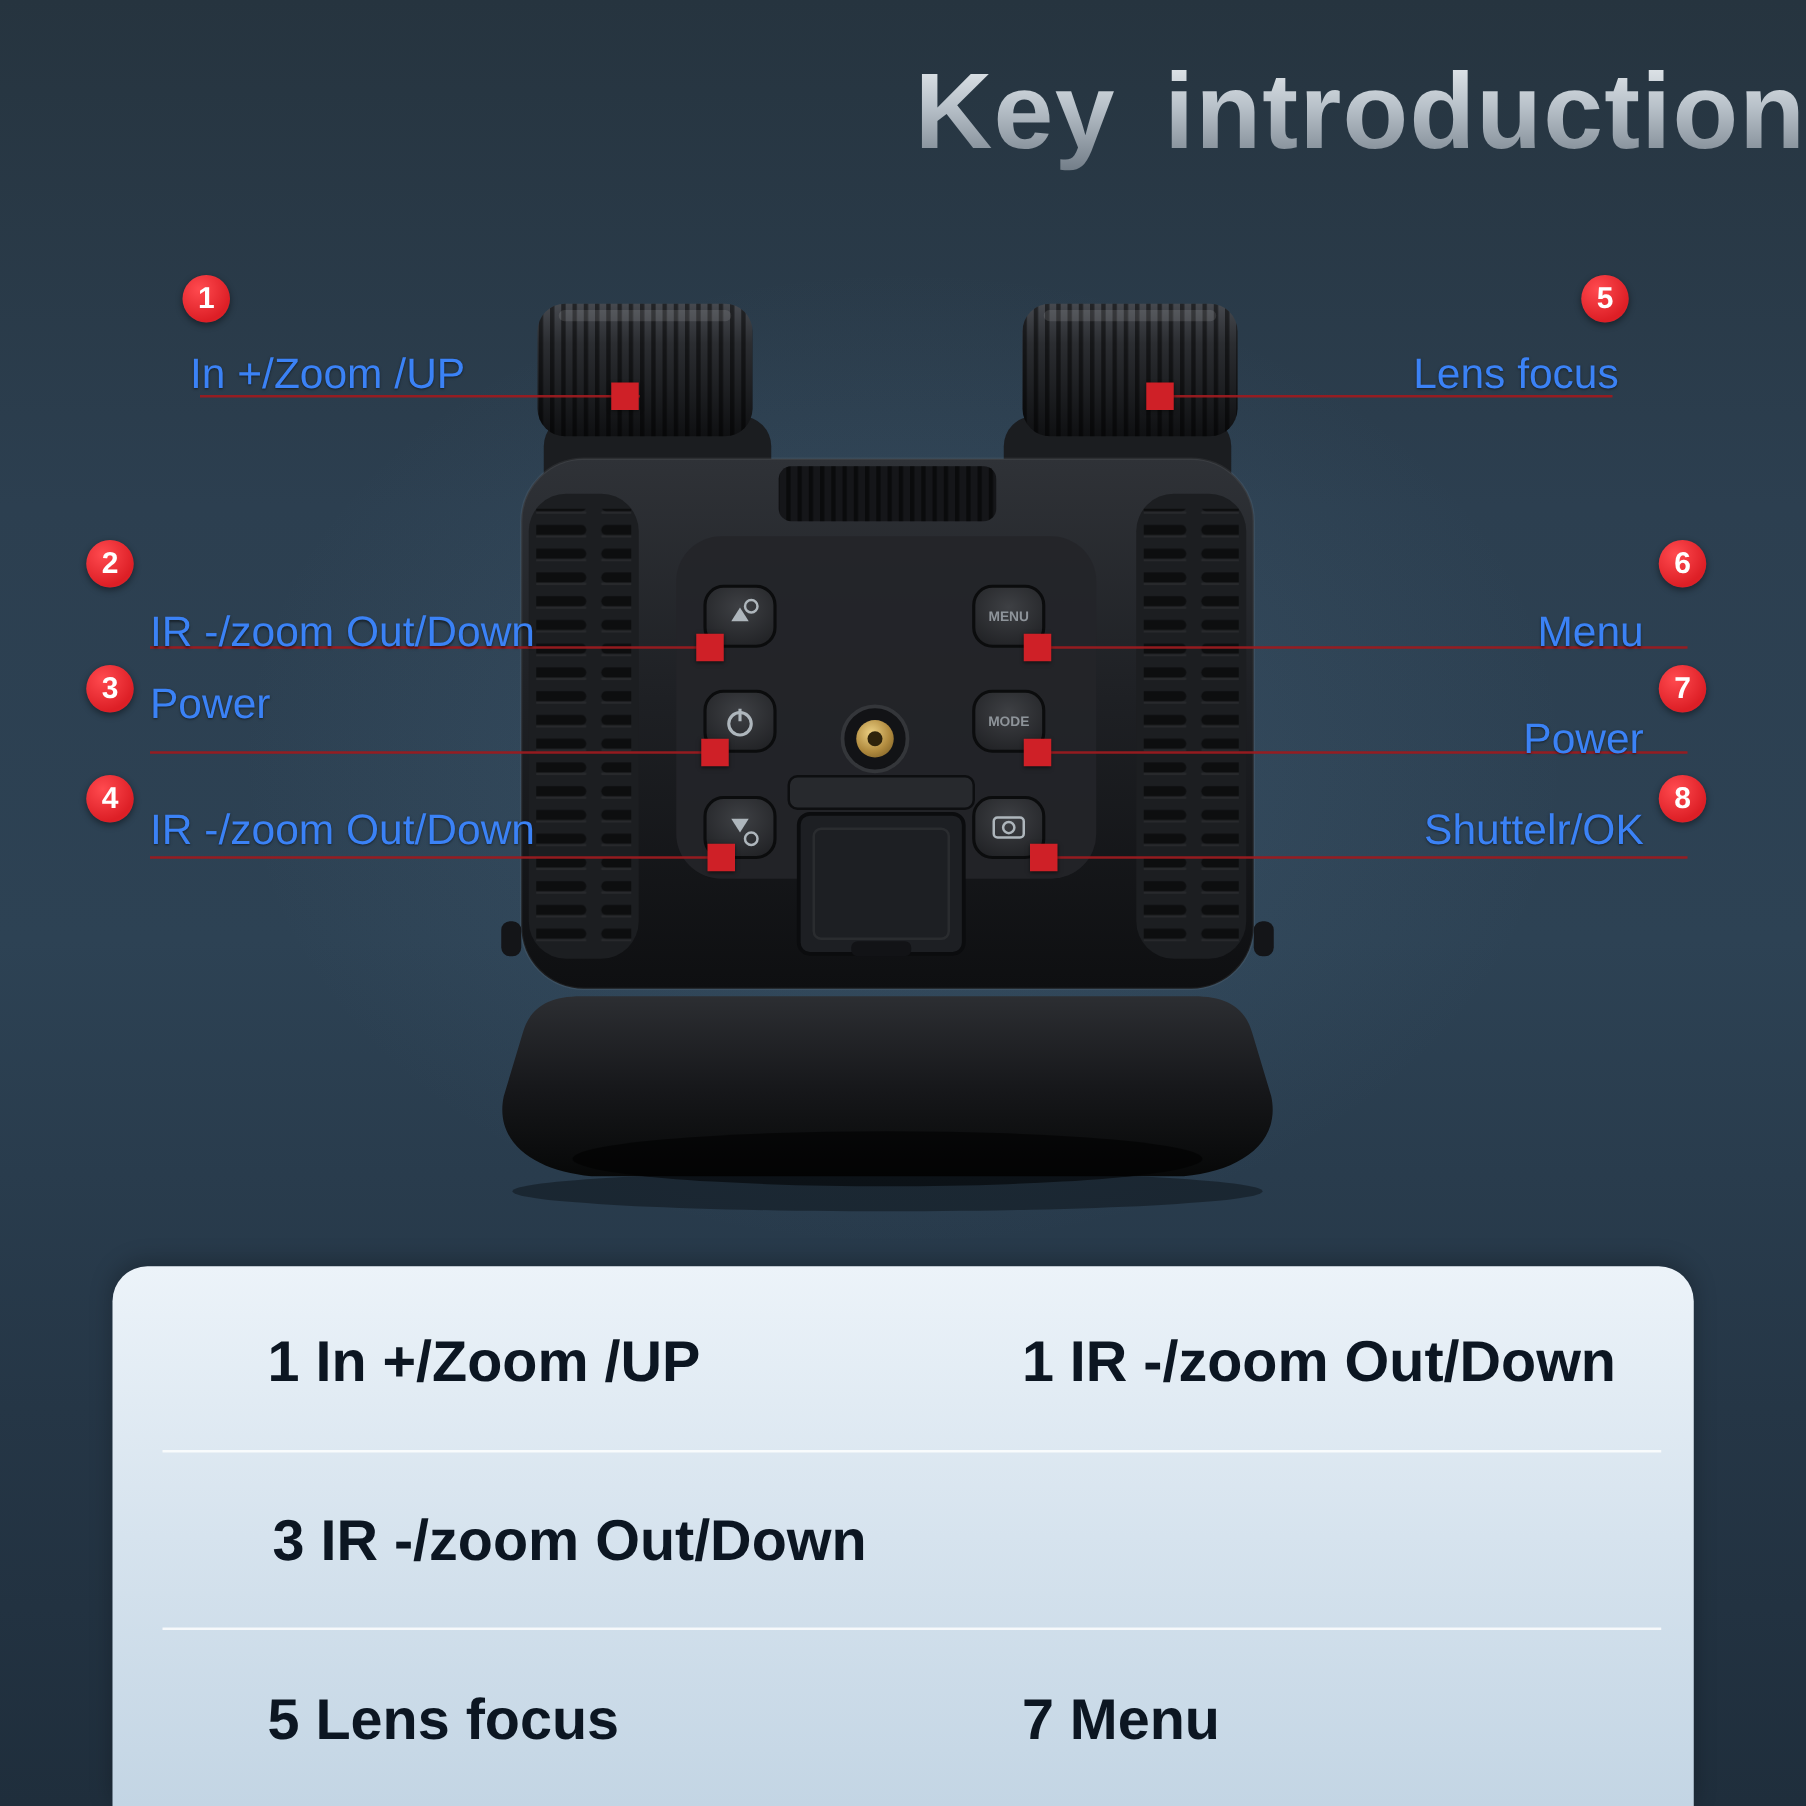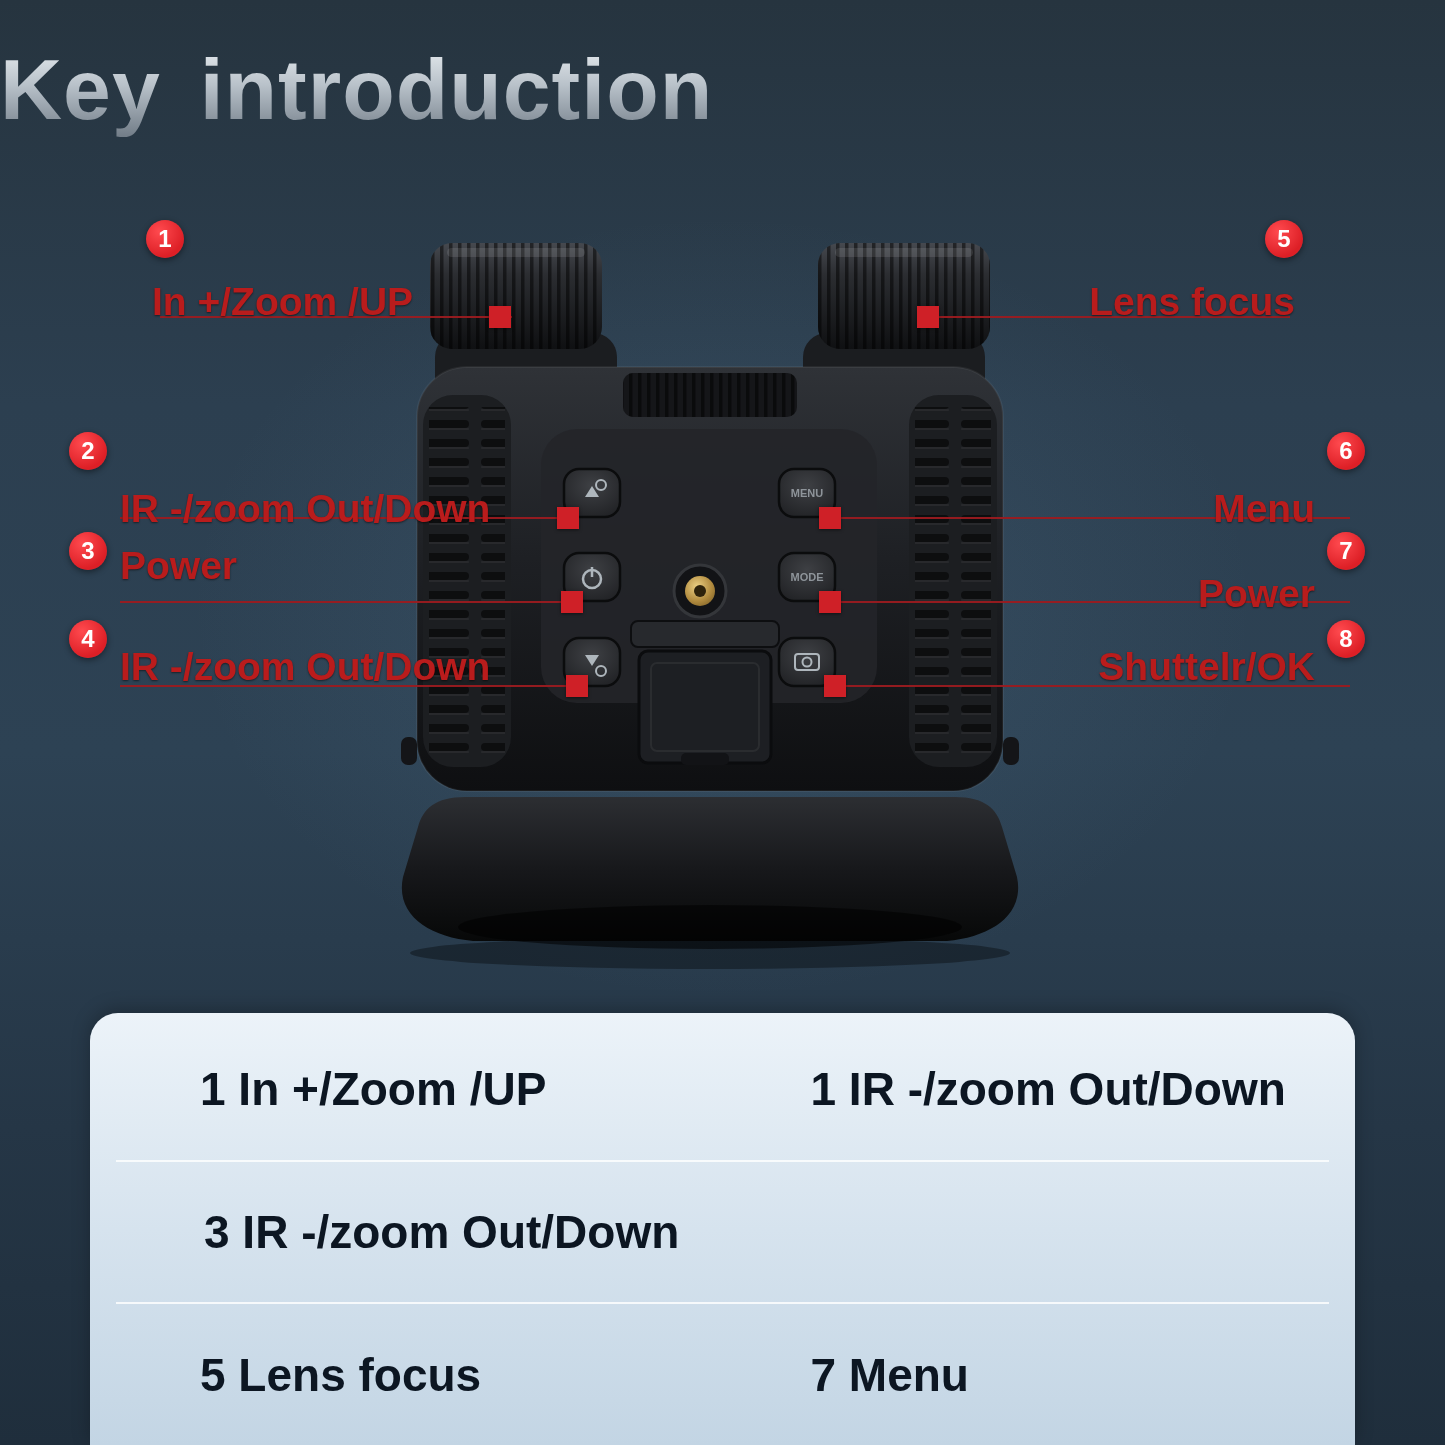--- a/index.html
+++ b/index.html
@@ -10,52 +10,52 @@
     position:relative;
   }
   .canvas{position:absolute;inset:0;}
   .canvas::before{
     content:"";position:absolute;inset:0;
     background:radial-gradient(ellipse 760px 560px at 50% 42%, rgba(110,150,180,0.16), rgba(0,0,0,0) 70%);
     pointer-events:none;
   }
   .title{
     position:absolute;top:40px;left:0;width:100%;
-    text-align:left;margin:0;
+    text-align:right;margin:0;
     font-size:86px;font-weight:800;letter-spacing:1px;word-spacing:14px;
     background:linear-gradient(180deg,#eef2f5 0%, #b9c2ca 45%, #6f7a85 100%);
     -webkit-background-clip:text;background-clip:text;
     color:transparent;
   }
   .device-svg{position:absolute;left:395px;top:225px;width:630px;height:745px;}
   .badge{
     position:absolute;width:38px;height:38px;border-radius:50%;
     background:radial-gradient(circle at 35% 30%, #ff4a4f, #dd1f26 70%);
     color:#ffffff;font-size:24px;font-weight:700;
     display:flex;align-items:center;justify-content:center;
     box-shadow:0 2px 6px rgba(0,0,0,0.45);
   }
   .callout-label{
-    position:absolute;color:#b91c1c;font-size:39px;font-weight:700;
+    position:absolute;color:#3b82f6;font-size:34px;font-weight:400;
     white-space:nowrap;text-shadow:0 1px 2px rgba(0,0,0,0.5);
   }
   .connector{
     position:absolute;height:2px;background:#9b1b20;opacity:0.95;
   }
   .marker{
     position:absolute;width:22px;height:22px;background:#cf2027;
     box-shadow:0 1px 3px rgba(0,0,0,0.5);
   }
   .key-table{
     position:absolute;left:90px;top:1013px;width:1265px;height:432px;
     border-radius:28px 28px 0 0;
     background:linear-gradient(180deg,#ecf3f9 0%, #d6e3ee 50%, #c3d5e4 100%);
     box-shadow:0 -4px 18px rgba(0,0,0,0.25);
     display:flex;flex-direction:column;
-    padding:6px 26px 0 26px;box-sizing:border-box;justify-content:center;
+    padding:6px 26px 0 40px;box-sizing:border-box;justify-content:center;
   }
   .t-row{
     flex:1;display:grid;grid-template-columns:1fr 1fr;align-items:center;
   }
   .t-row + .t-row{border-top:2px solid rgba(255,255,255,0.8);}
   .t-cell{
     font-size:46px;font-weight:700;color:#0c1622;white-space:nowrap;
   }
   .t-cell.c1{padding-left:84px;}
   .t-cell.c2{padding-left:88px;}

